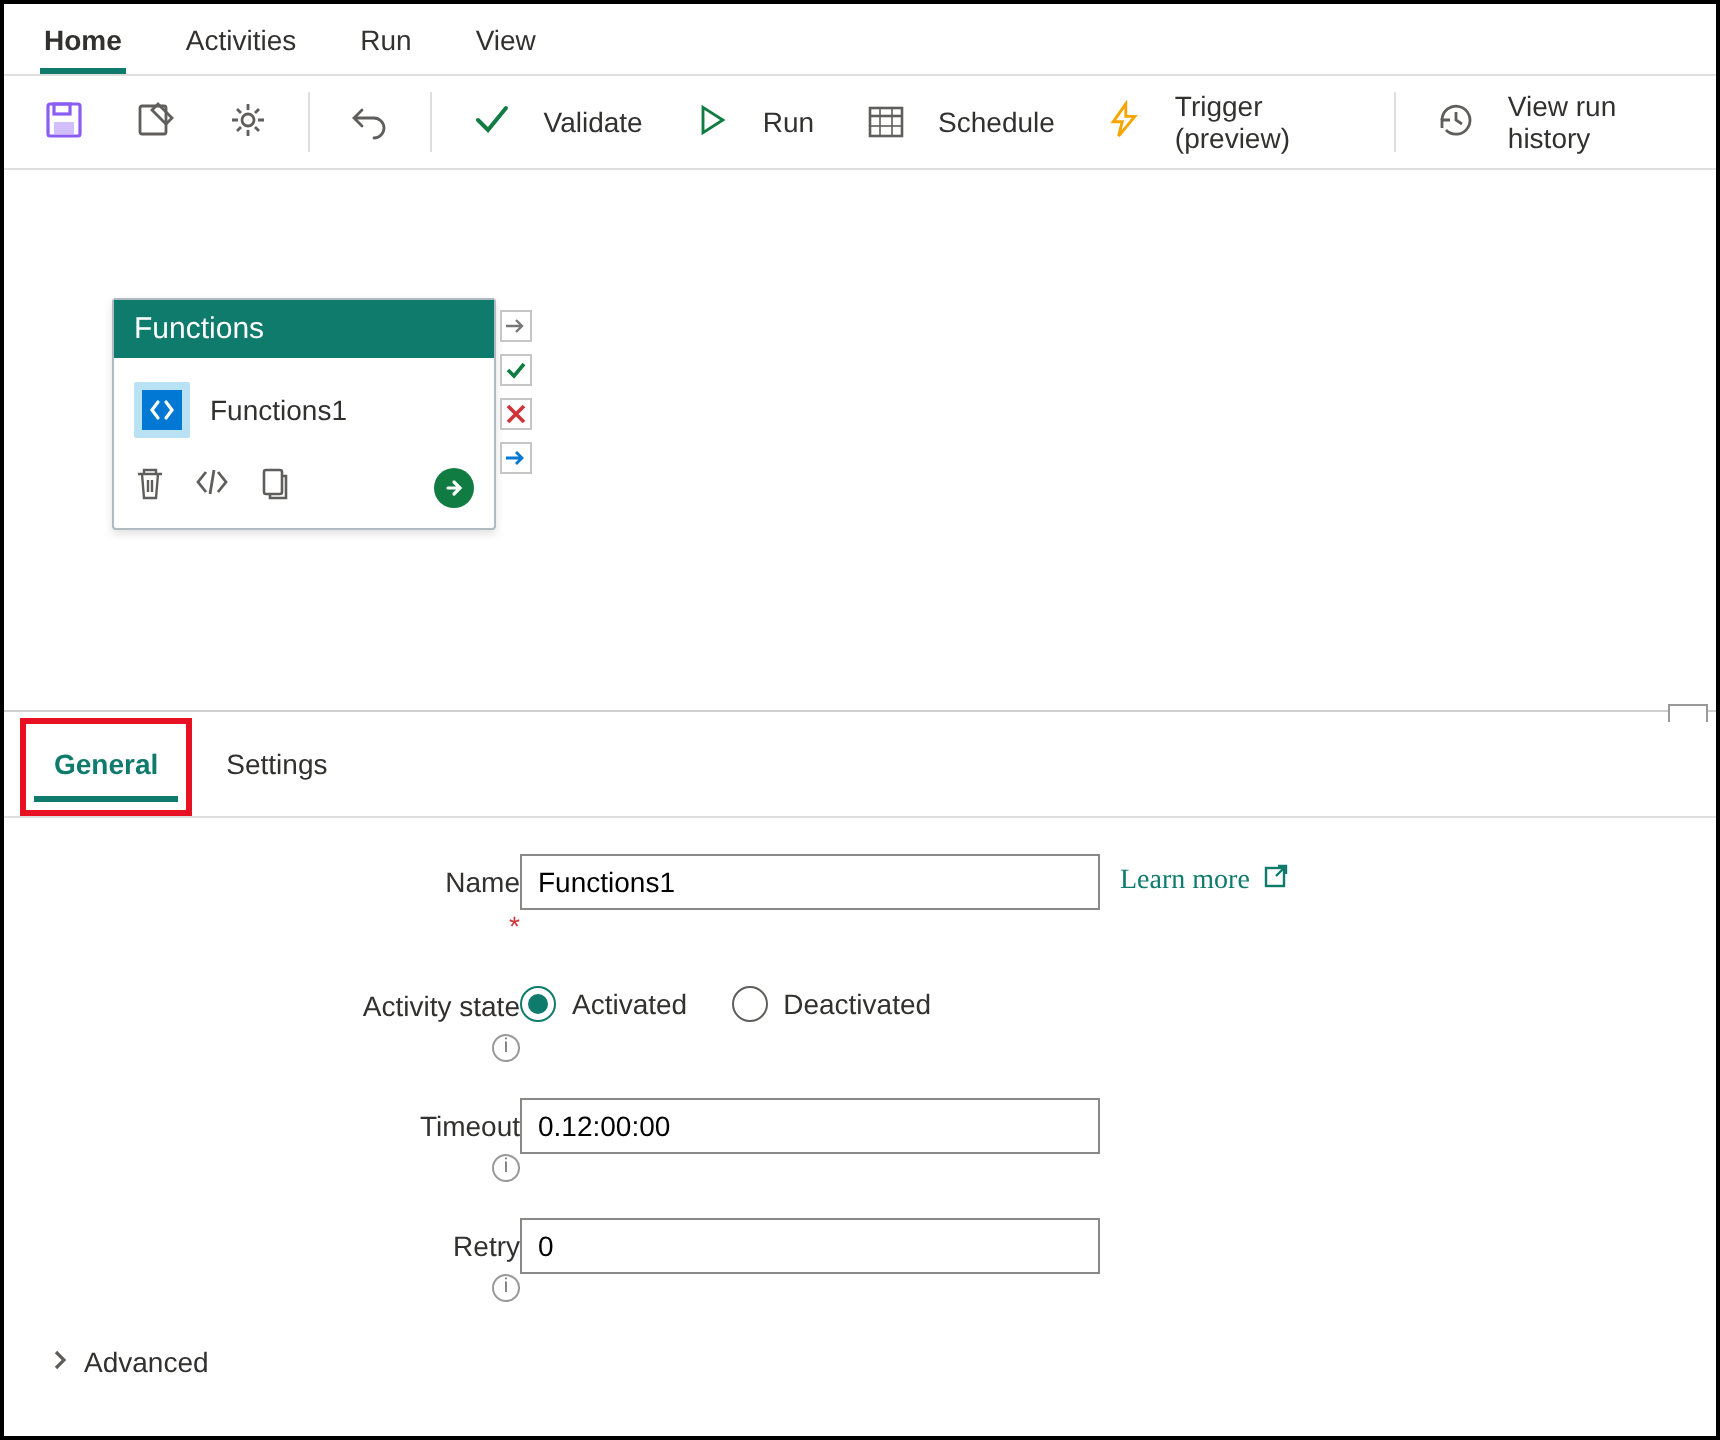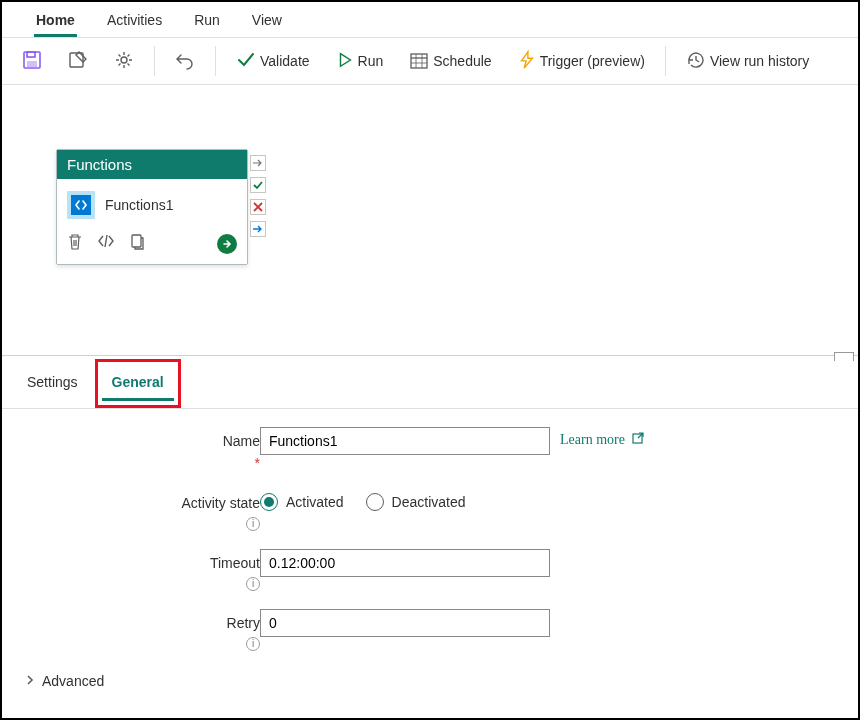--- a/index.html
+++ b/index.html
@@ -12,21 +12,21 @@
     height: 720px;
     border: 2px solid #000;
     background: #fff;
     overflow: hidden;
   }
 
   
   .top-tabs {
     display: flex;
     gap: 28px;
-    padding: 6px 18px 0 32px;
+    padding: 6px 18px 0 18px;
   }
   .top-tab {
     padding: 4px 2px 6px 2px;
     cursor: pointer;
     color: #323130;
     border-bottom: 3px solid transparent;
   }
   .top-tab.active { font-weight:600; border-bottom: 3px solid #0f7b6c; }
 
   
@@ -35,21 +35,21 @@
     align-items:center;
     height:48px;
     border-top:1px solid #e1dfdd;
     border-bottom:1px solid #e1dfdd;
     padding: 0 10px;
     gap: 6px;
   }
   .toolbar .tbtn {
     display:flex;
     align-items:center;
-    gap:4px;
+    gap:16px;
     padding: 6px 10px;
     cursor:pointer;
     color:#323130;
     border-radius:2px;
   }
   .toolbar .sep { width:1px; height:30px; background:#e1dfdd; margin:0 4px; }
 
   
   .canvas {
     height: 270px;
@@ -366,25 +366,25 @@
             <path d="M1 5 H9 M6 2 L9 5 L6 8" fill="none" stroke="#0078d4" stroke-width="1.4"></path>
           </svg>
       </div>
     </div>
   </div>
 </div>
 
 <div class="splitter"></div>
 
 <div class="bottom-tabs">
+  <div class="btab-wrap highlight">
+    <div class="btab active">General</div>
+  </div>
   <div class="btab-wrap">
     <div class="btab">Settings</div>
-  </div>
-  <div class="btab-wrap highlight">
-    <div class="btab active">General</div>
   </div>
 </div>
 
 <div class="form">
   <div class="form-row">
     <div class="form-label">
       <span>Name</span> 
         <span class="req">*</span>
     </div>
     <div class="form-control">

